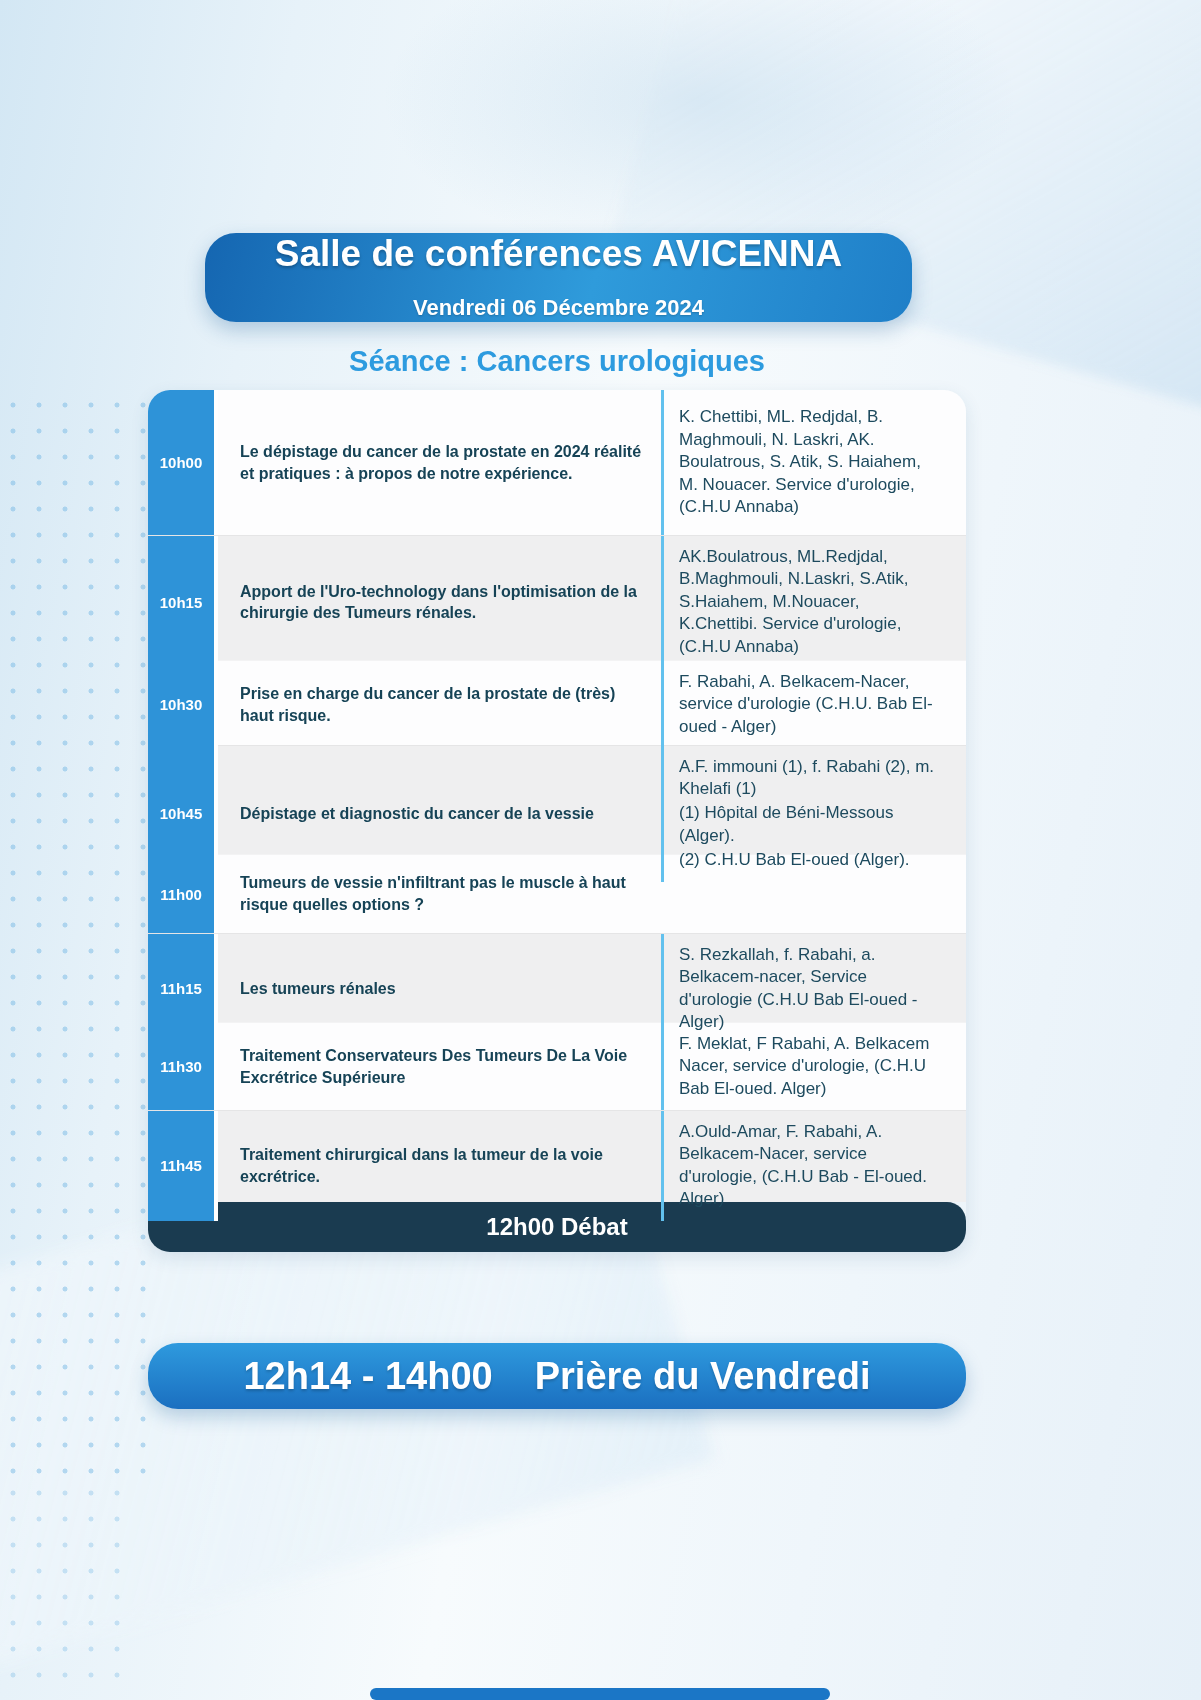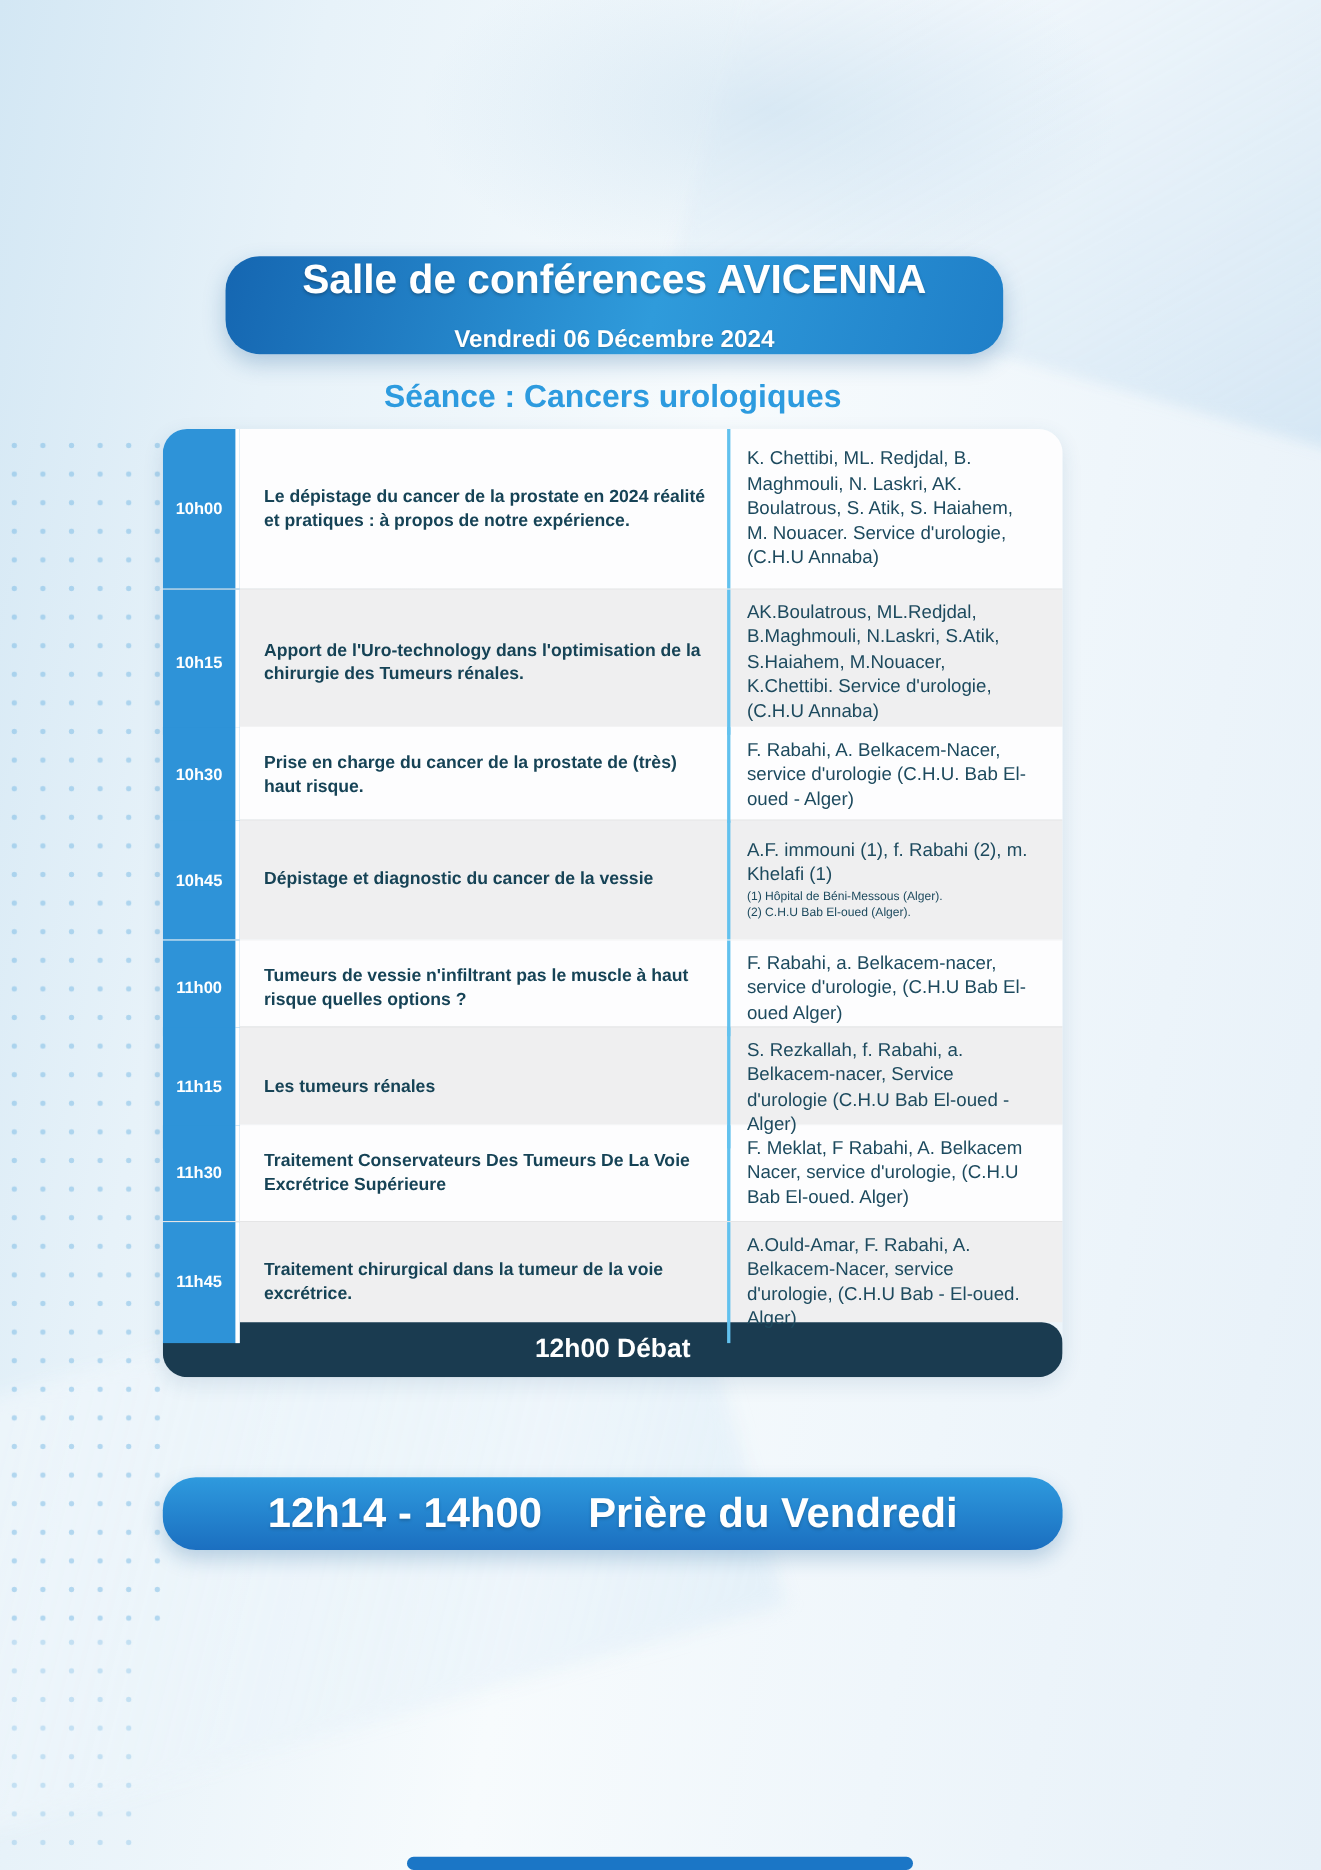--- a/index.html
+++ b/index.html
@@ -69,21 +69,21 @@
     display:flex;align-items:center;
     padding:10px 18px 10px 22px;box-sizing:border-box;
     color:#164356;font-weight:bold;font-size:16px;line-height:1.35;
   }
   .auth-cell{
     border-left:3px solid #62c1ee;
     display:flex;flex-direction:column;justify-content:center;
     padding:10px 28px 10px 15px;box-sizing:border-box;
     color:#1d4a5e;font-size:17px;line-height:1.32;
   }
-  .auth-note{font-size:11px;line-height:1.35;margin-top:1px;}
+  .auth-note{font-size:17px;line-height:1.35;margin-top:1px;}
   .debat{
     height:50px;background:#1a3b50;color:#ffffff;
     display:flex;align-items:center;justify-content:center;
     font-size:24px;font-weight:bold;border-radius:19px;
   }
 
   
   .prayer{
     position:absolute;left:148px;top:1343px;width:818px;height:66px;
     border-radius:30px;
@@ -158,23 +158,20 @@
         <div class="auth-note">(1) Hôpital de Béni-Messous (Alger).</div>
         <div class="auth-note">(2) C.H.U Bab El-oued (Alger).</div>
       </div>
     </div>
 
     <div class="row" style="height:78px">
       <div class="tcell">11h00</div>
       <div class="title-cell">
           <span>Tumeurs de vessie n'infiltrant pas le muscle à haut risque quelles options ?</span>
         </div>
-      <div class="auth-cell">
-          <div>F. Rabahi, a. Belkacem-nacer, service d'urologie, (C.H.U Bab El-oued Alger)</div>
-        </div>
     </div>
 
     <div class="row alt" style="height:88px">
       <div class="tcell">11h15</div>
       <div class="title-cell">
           <span>Les tumeurs rénales</span>
         </div>
       <div class="auth-cell">
           <div>S. Rezkallah, f. Rabahi, a. Belkacem-nacer, Service d'urologie (C.H.U Bab El-oued - Alger)</div>
         </div>

